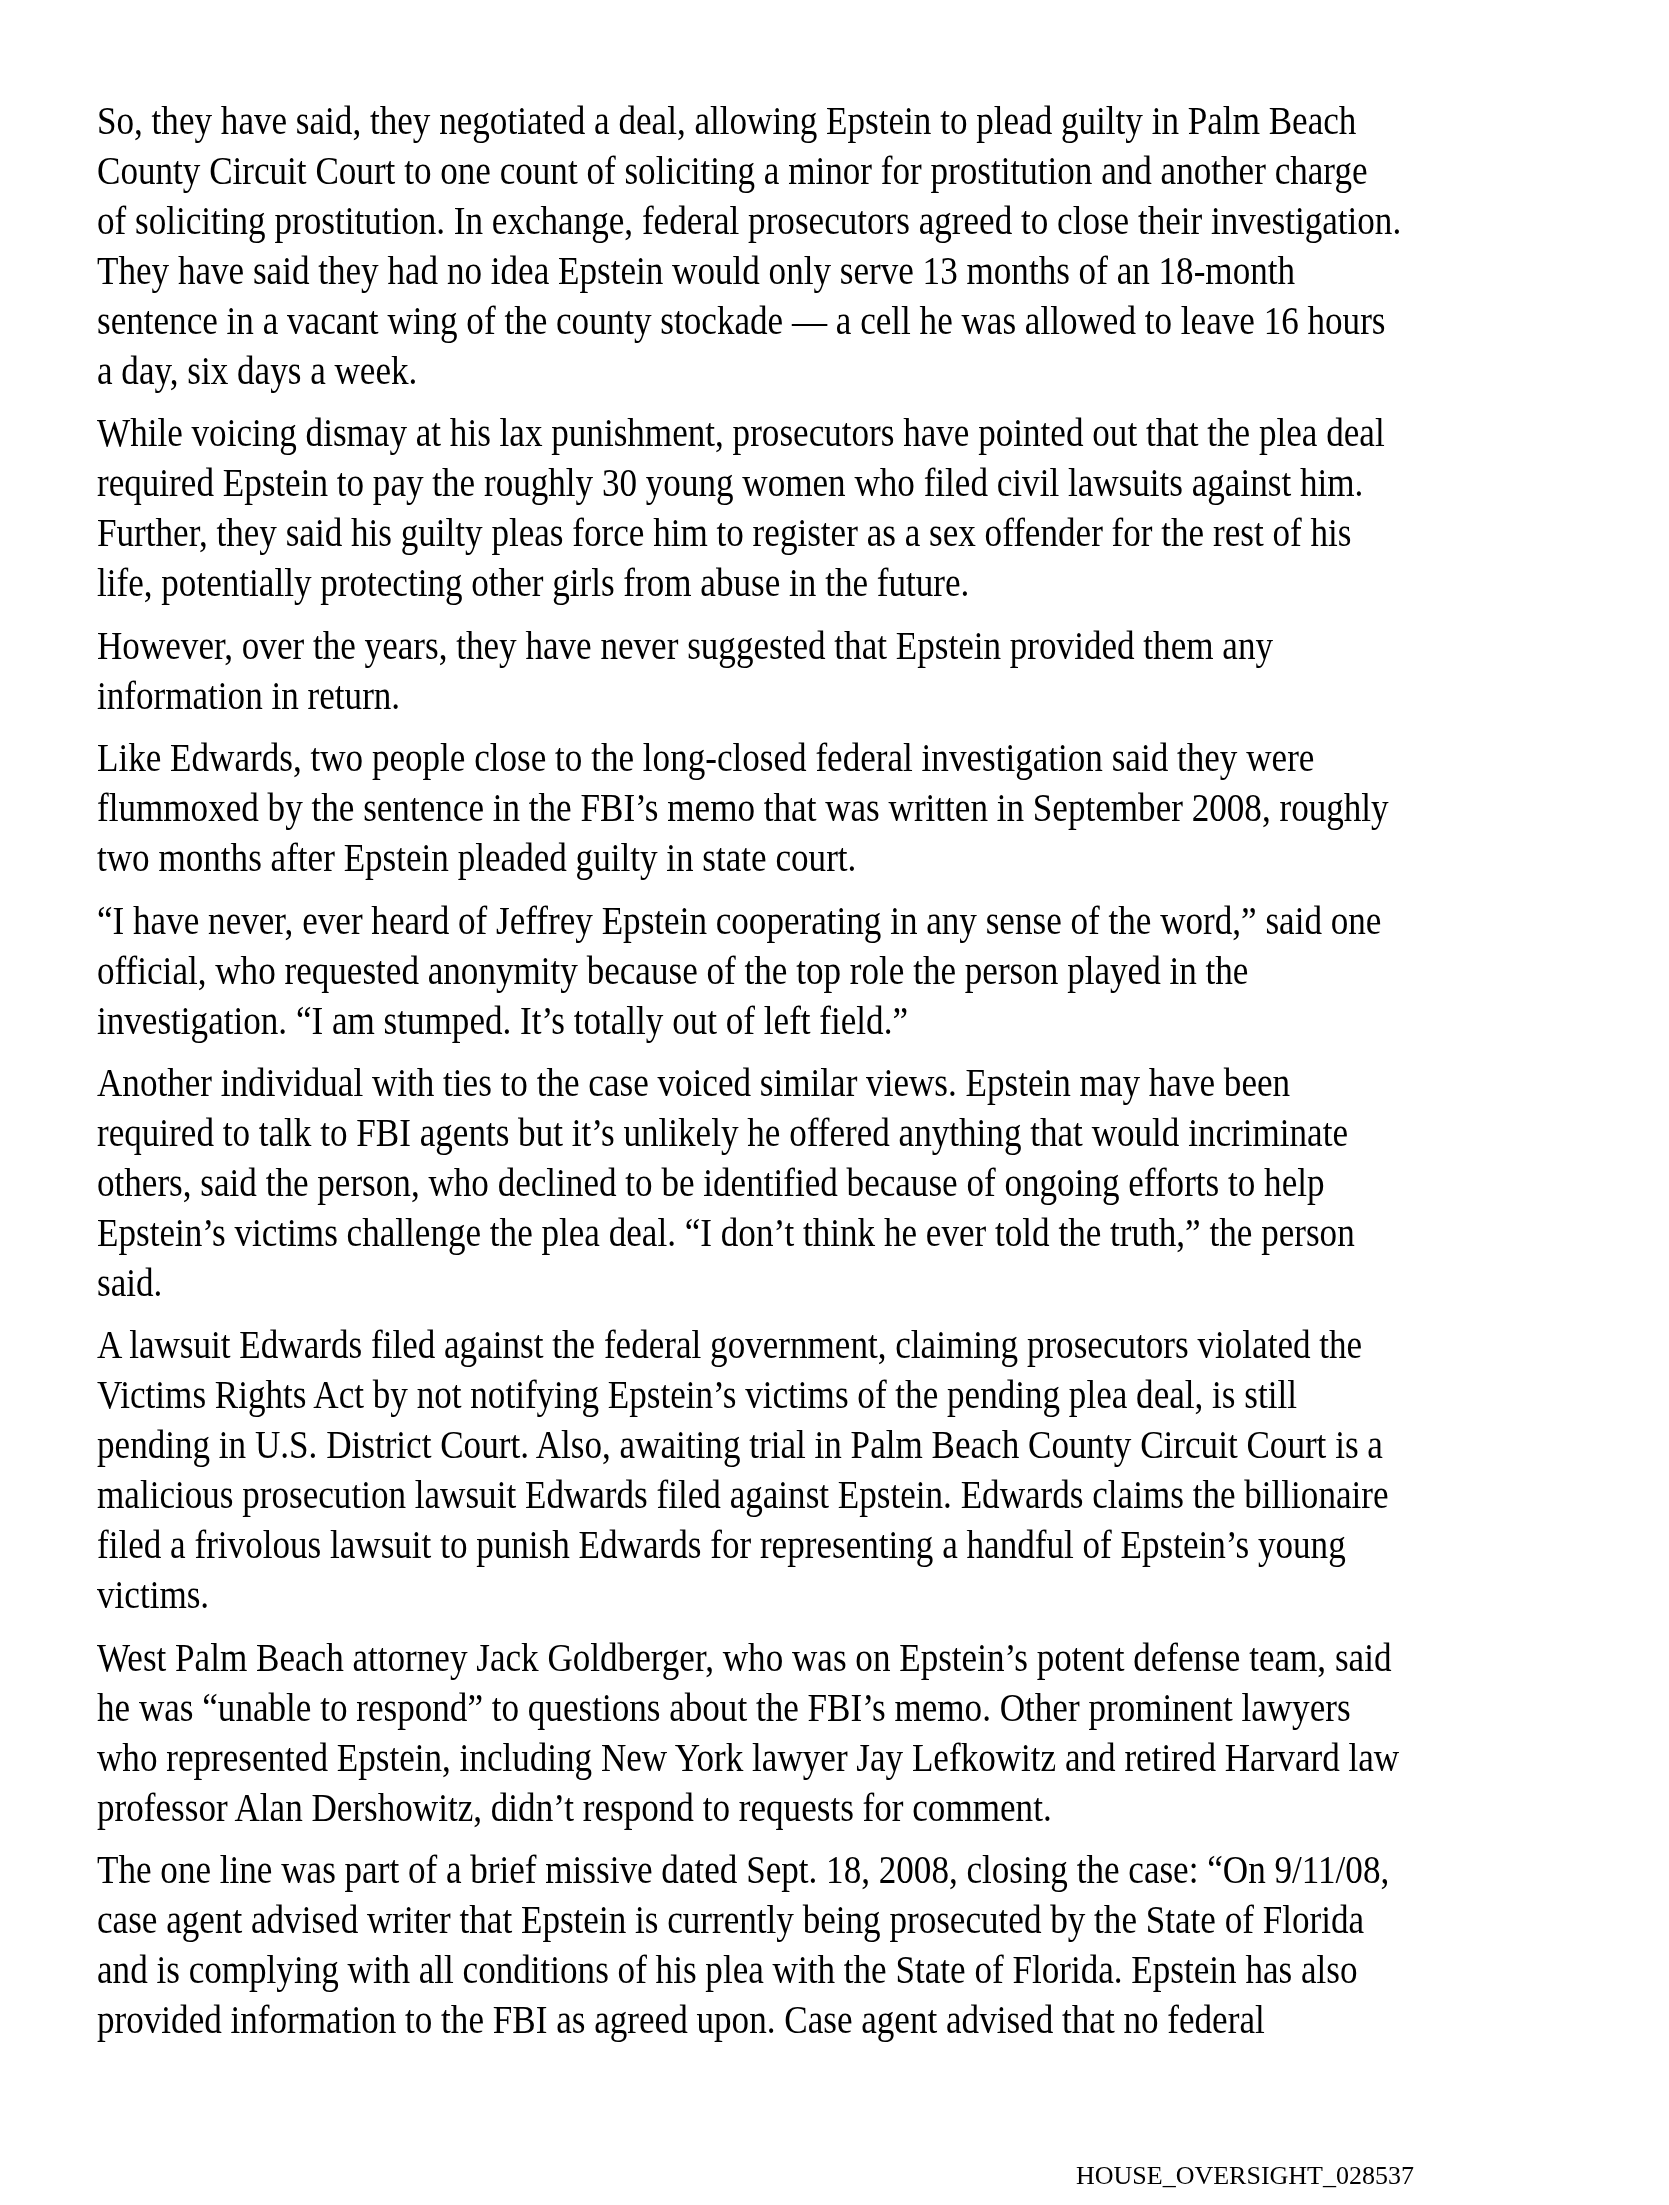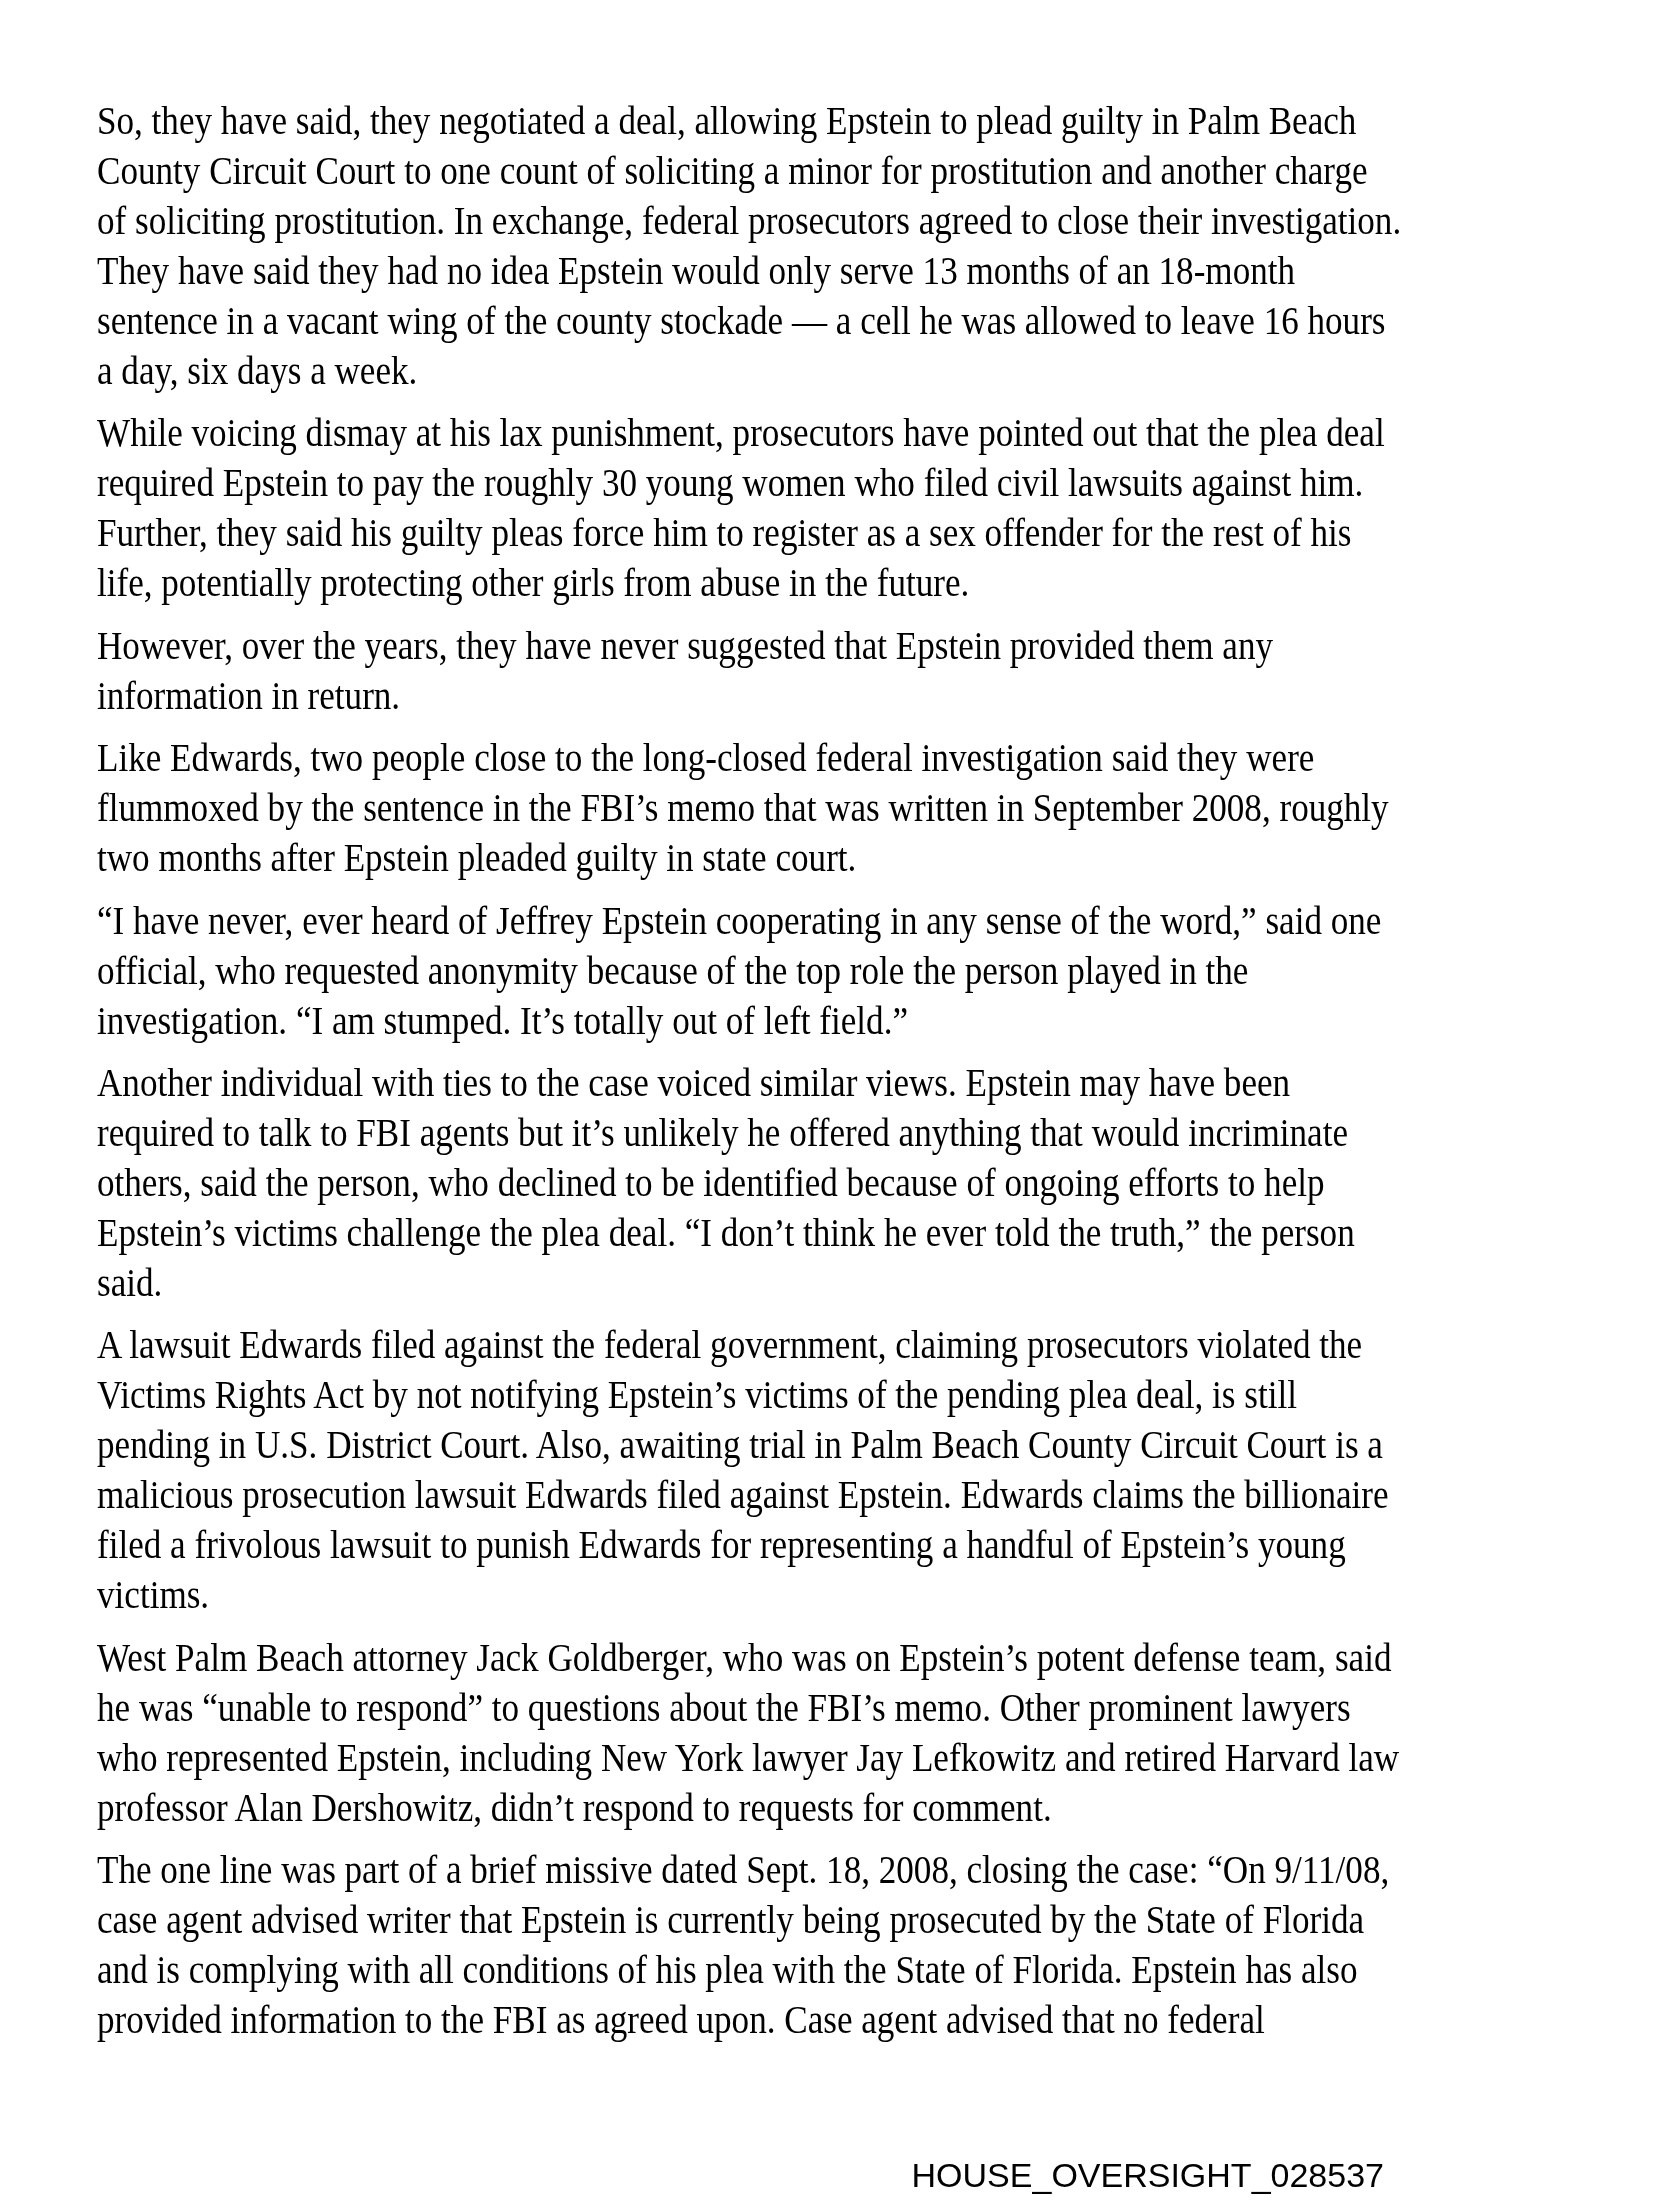--- a/index.html
+++ b/index.html
@@ -24,23 +24,23 @@
   .line {
     display: block;
     white-space: pre;
     font-size: 39px;
     line-height: 50px;
     font-weight: 400;
   }
   .bates {
     position: absolute;
     top: 2156px;
-    right: 42px;
-    font-family: Liberation Sans, sans-serif;
-    font-size: 34px;
+    right: 12px;
+    font-family: Liberation Serif, serif;
+    font-size: 26px;
     line-height: 39px;
     white-space: pre;
   }
 </style>
 </head>
 <body>
 
 <div class="page">
 
   <main class="article">

